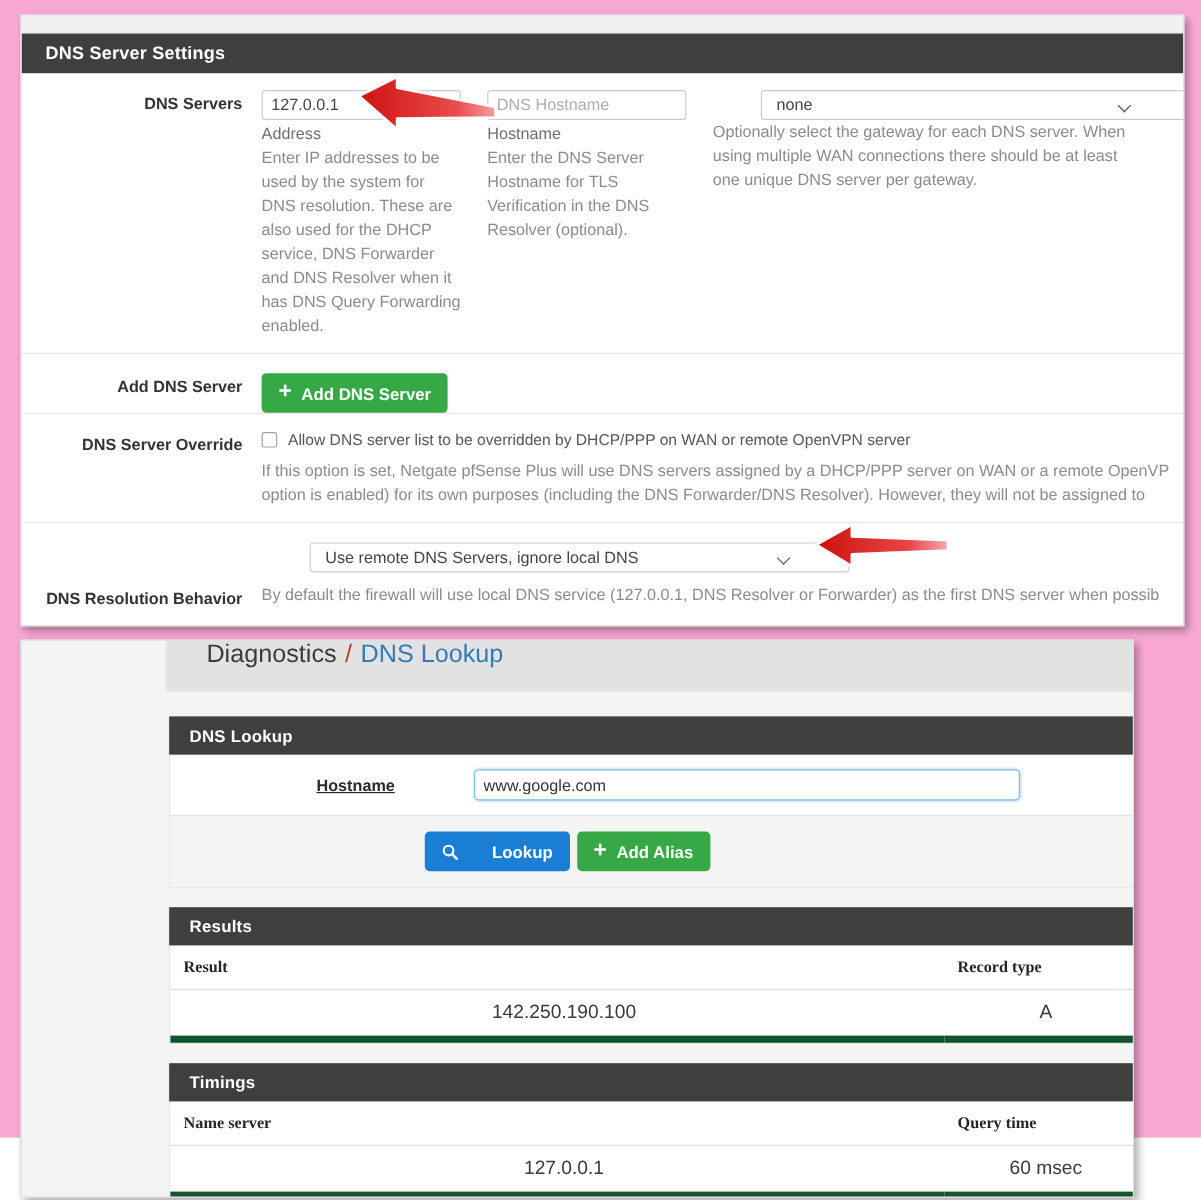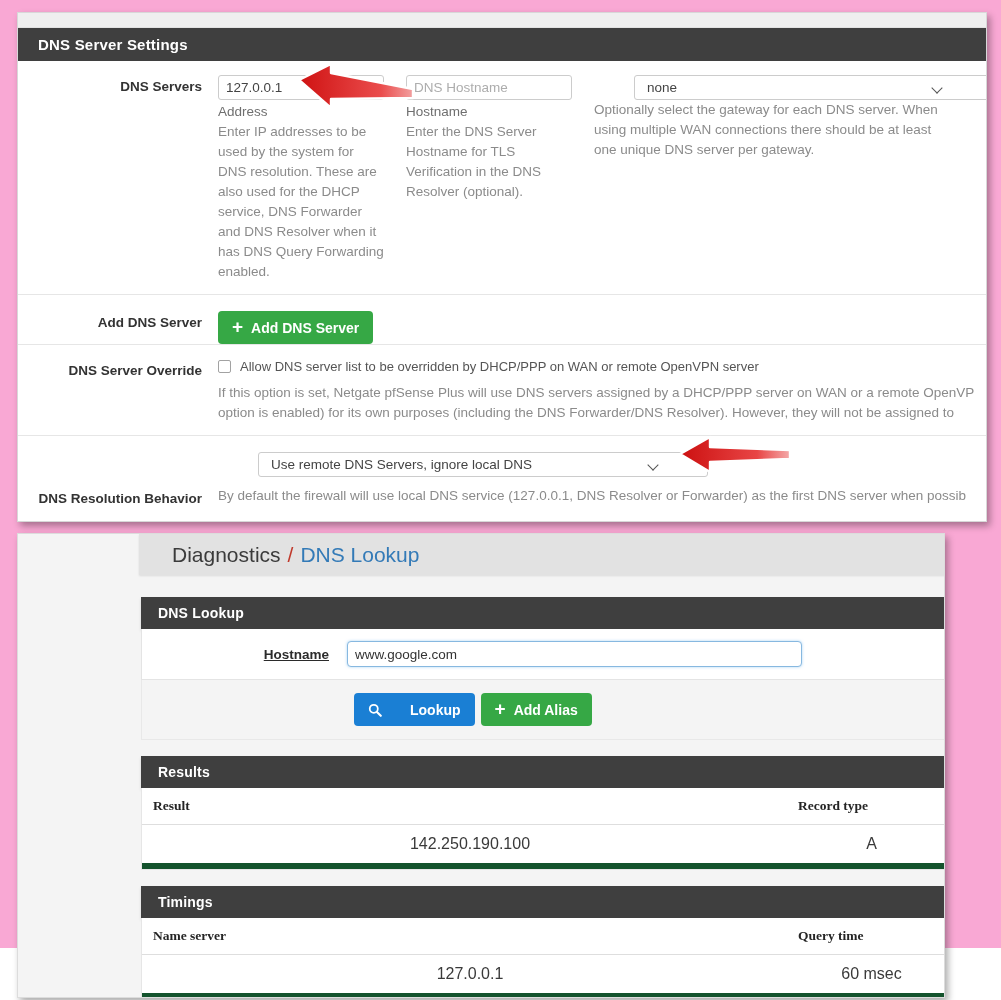--- a/index.html
+++ b/index.html
@@ -155,21 +155,20 @@
     box-shadow: 3px 4px 7px rgba(0,0,0,0.33);
     overflow: hidden;
   }
   .crumbbar {
     position: absolute;
     left: 121px; top: 0;
     width: 807px;
     height: 41px;
     background: #e2e2e2;
     display: flex;
-    align-items: center;
     padding-left: 33px;
     box-shadow: 0 1px 2px rgba(0,0,0,0.10);
   }
   .crumb-a { font-size: 21px; color: #3b3b3b; }
   .crumb-sep { font-size: 21px; color: #c0392b; margin: 0 7px; }
   .crumb-b { font-size: 21px; color: #337ab7; }
 
   .inner {
     position: absolute;
     left: 123px; top: 63px;
@@ -204,20 +203,21 @@
     width: 455px;
     height: 26px;
     border: 1px solid #87b8e0;
     border-radius: 4px;
     font-size: 13.5px;
     color: #333;
     padding: 2px 7px;
     outline: none;
     box-shadow: 0 0 3px rgba(102,175,233,0.55);
     font-family: "Liberation Sans", sans-serif;
+    margin-left: 48px;
   }
   .btnbar {
     background: #f4f4f4;
     padding: 13px 0 13px 212px;
     display: flex;
     gap: 6px;
     border: 1px solid #e8e8e8;
     border-top: none;
   }
   .tbl { width: 100%; border-collapse: collapse; background: #fff; }

